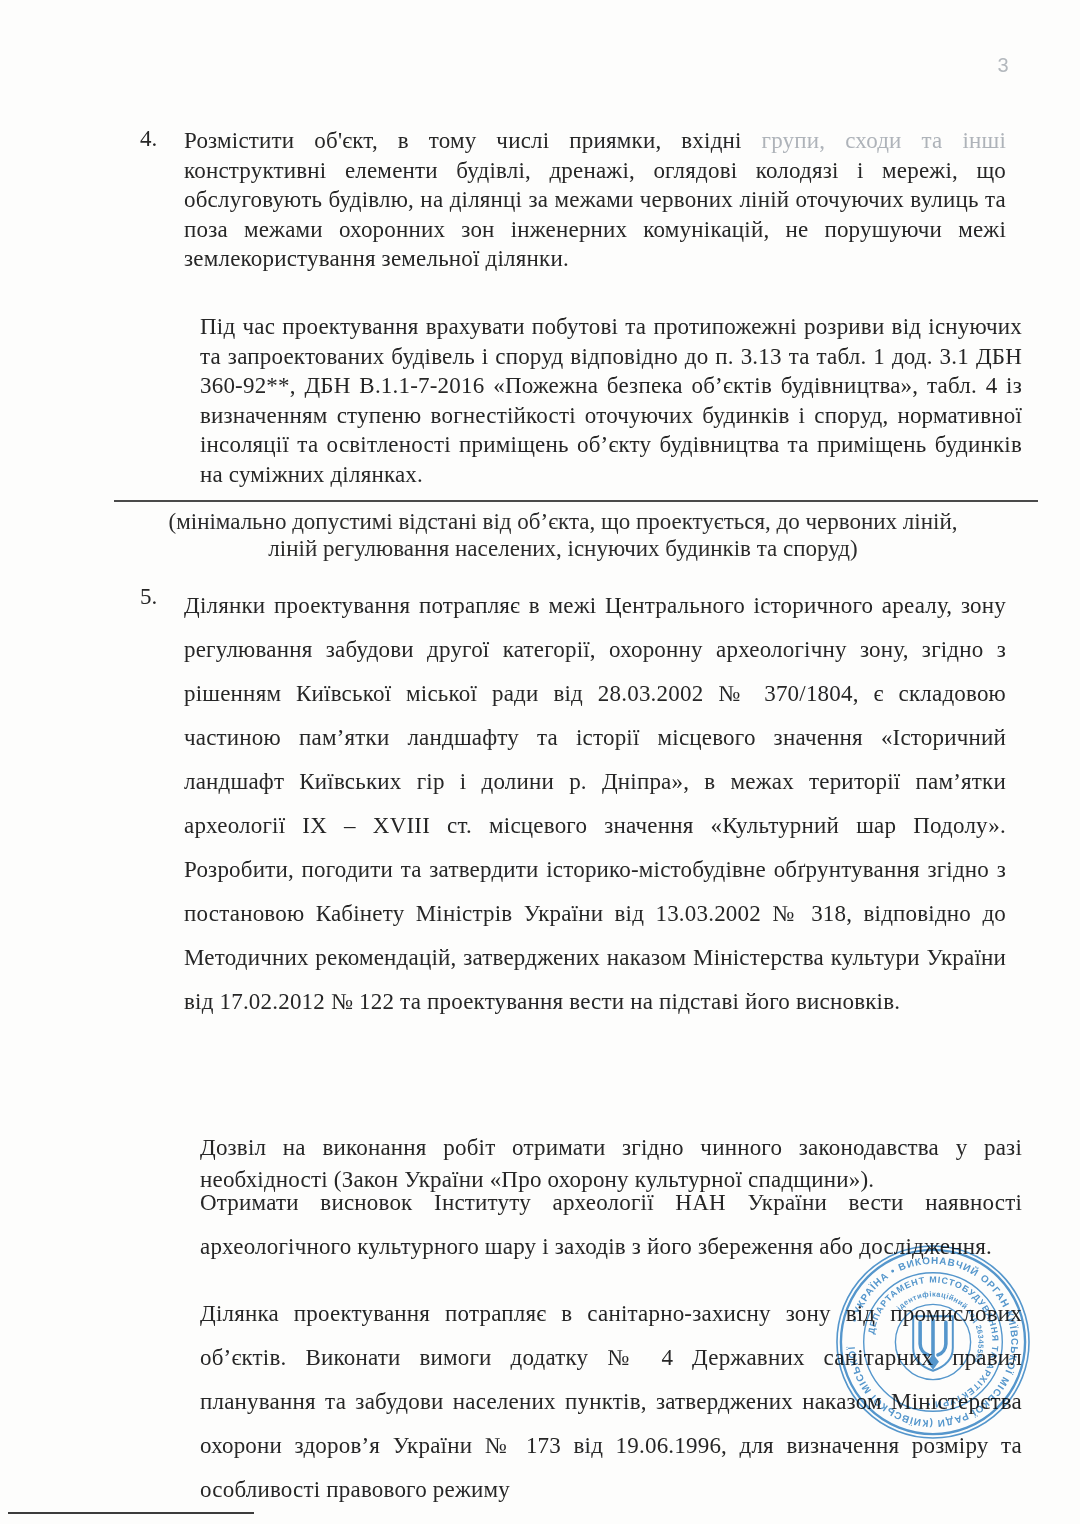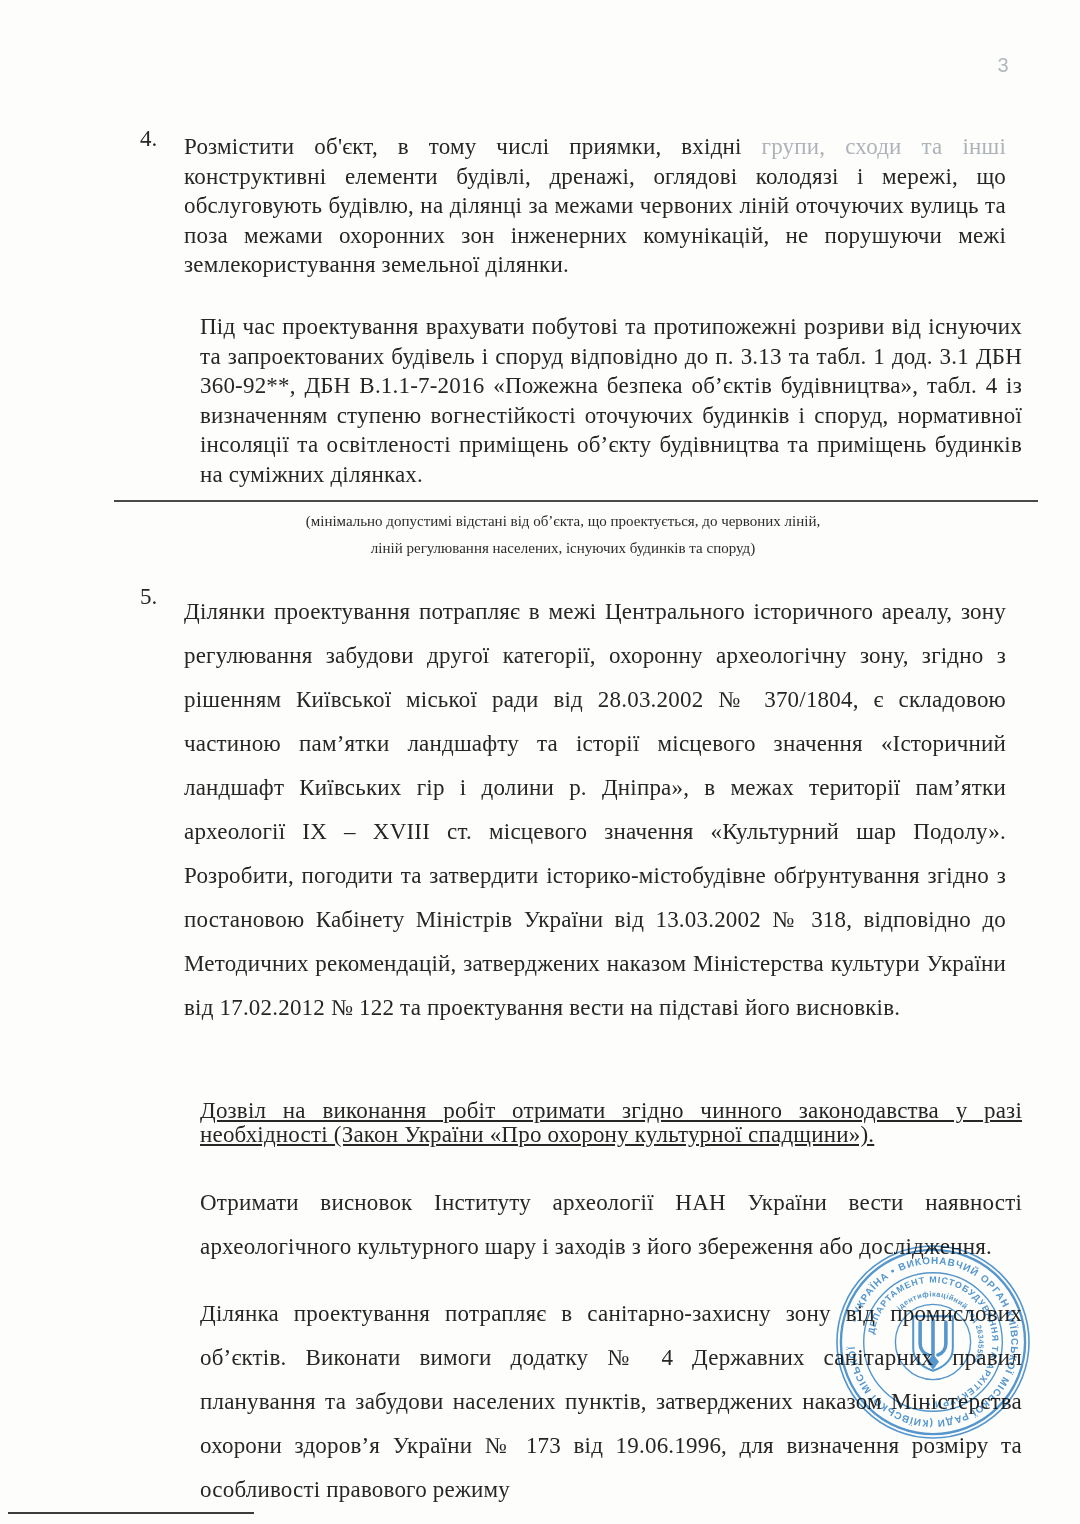--- a/index.html
+++ b/index.html
@@ -9,36 +9,36 @@
     font-family:"Liberation Serif","DejaVu Serif",serif;
     color:#262626;
   }
   .page-number{
     position:absolute;left:988px;top:54px;width:30px;
     font-family:"Liberation Sans","DejaVu Sans",sans-serif;
     font-size:20px;color:#b3b8bd;text-align:center;
   }
   .item{position:absolute;left:140px;width:866px;}
   .item .num{position:absolute;left:0;top:0;font-size:23px;}
-  .item .body{margin:6px 0 0 44px;}
+  .item .body{margin:0 0 0 44px;}
   .body,.para{
     font-size:23px;letter-spacing:.2px;
     text-align:justify;text-justify:inter-word;
   }
   .para{position:absolute;left:184px;width:822px;margin:16px;}
   .lh-tight{line-height:29.5px;}
   .lh-wide{line-height:44px;}
   .faded{color:#aeb3b9;}
   .rule{
     position:absolute;left:114px;top:500px;width:924px;height:2px;
     background:#4a4a4a;
   }
   .note{
     position:absolute;left:116px;top:508px;width:894px;
-    text-align:center;font-size:15px;line-height:27px;color:#2b2b2b;
+    text-align:center;font-size:23px;line-height:27px;color:#2b2b2b;
   }
   .stamp{
     position:absolute;left:834px;top:1243px;width:198px;height:198px;
     opacity:.82;mix-blend-mode:multiply;
   }
   .stamp text{
     font-family:"Liberation Sans","DejaVu Sans",sans-serif;
     fill:#2f80c4;font-weight:bold;
   }
   .scan-line{
@@ -70,21 +70,21 @@
     <div>(мінімально допустимі відстані від об’єкта, що проектується, до червоних ліній,</div>
     <div>ліній регулювання населених, існуючих будинків та споруд)</div>
   </div>
 
   <div class="item" style="top:584px;">
     <span class="num">5.</span>
     <p class="body lh-wide">Ділянки проектування потрапляє в межі Центрального історичного ареалу, зону регулювання забудови другої категорії, охоронну археологічну зону, згідно з рішенням Київської міської ради від 28.03.2002 № 370/1804, є складовою частиною пам’ятки ландшафту та історії місцевого значення «Історичний ландшафт Київських гір і долини р. Дніпра», в межах території пам’ятки археології IX – XVIII ст. місцевого значення «Культурний шар Подолу». Розробити, погодити та затвердити історико-містобудівне обґрунтування згідно з постановою Кабінету Міністрів України від 13.03.2002 № 318, відповідно до Методичних рекомендацій, затверджених наказом Міністерства культури України від 17.02.2012 № 122 та проектування вести на підставі його висновків.</p>
   </div>
 
 
-  <p class="para" style="top:1083px;line-height:24px;text-decoration:underline;">Дозвіл на виконання робіт отримати згідно чинного законодавства у разі необхідності (Закон України «Про охорону культурної спадщини»).</p>
+  <p class="para" style="top:1116px;line-height:32px;">Дозвіл на виконання робіт отримати згідно чинного законодавства у разі необхідності (Закон України «Про охорону культурної спадщини»).</p>
 
   <p class="para lh-wide" style="top:1165px;">Отримати висновок Інституту археології НАН України вести наявності археологічного культурного шару і заходів з його збереження або дослідження.</p>
 
   <p class="para lh-wide" style="top:1276px;">Ділянка проектування потрапляє в санітарно-захисну зону від промислових об’єктів. Виконати вимоги додатку № 4 Державних санітарних правил планування та забудови населених пунктів, затверджених наказом Міністерства охорони здоров’я України № 173 від 19.06.1996, для визначення розміру та особливості правового режиму</p>
 
   <svg class="stamp" viewBox="0 0 200 200">
     <defs>
       <path id="rOuter" d="M 21,100 A 79,79 0 0 1 179,100 A 79,79 0 0 1 21,100"></path>
       <path id="rMiddle" d="M 40,100 A 60,60 0 0 1 160,100 A 60,60 0 0 1 40,100"></path>
       <path id="rInner" d="M 54,100 A 46,46 0 0 1 146,100 A 46,46 0 0 1 54,100"></path>

